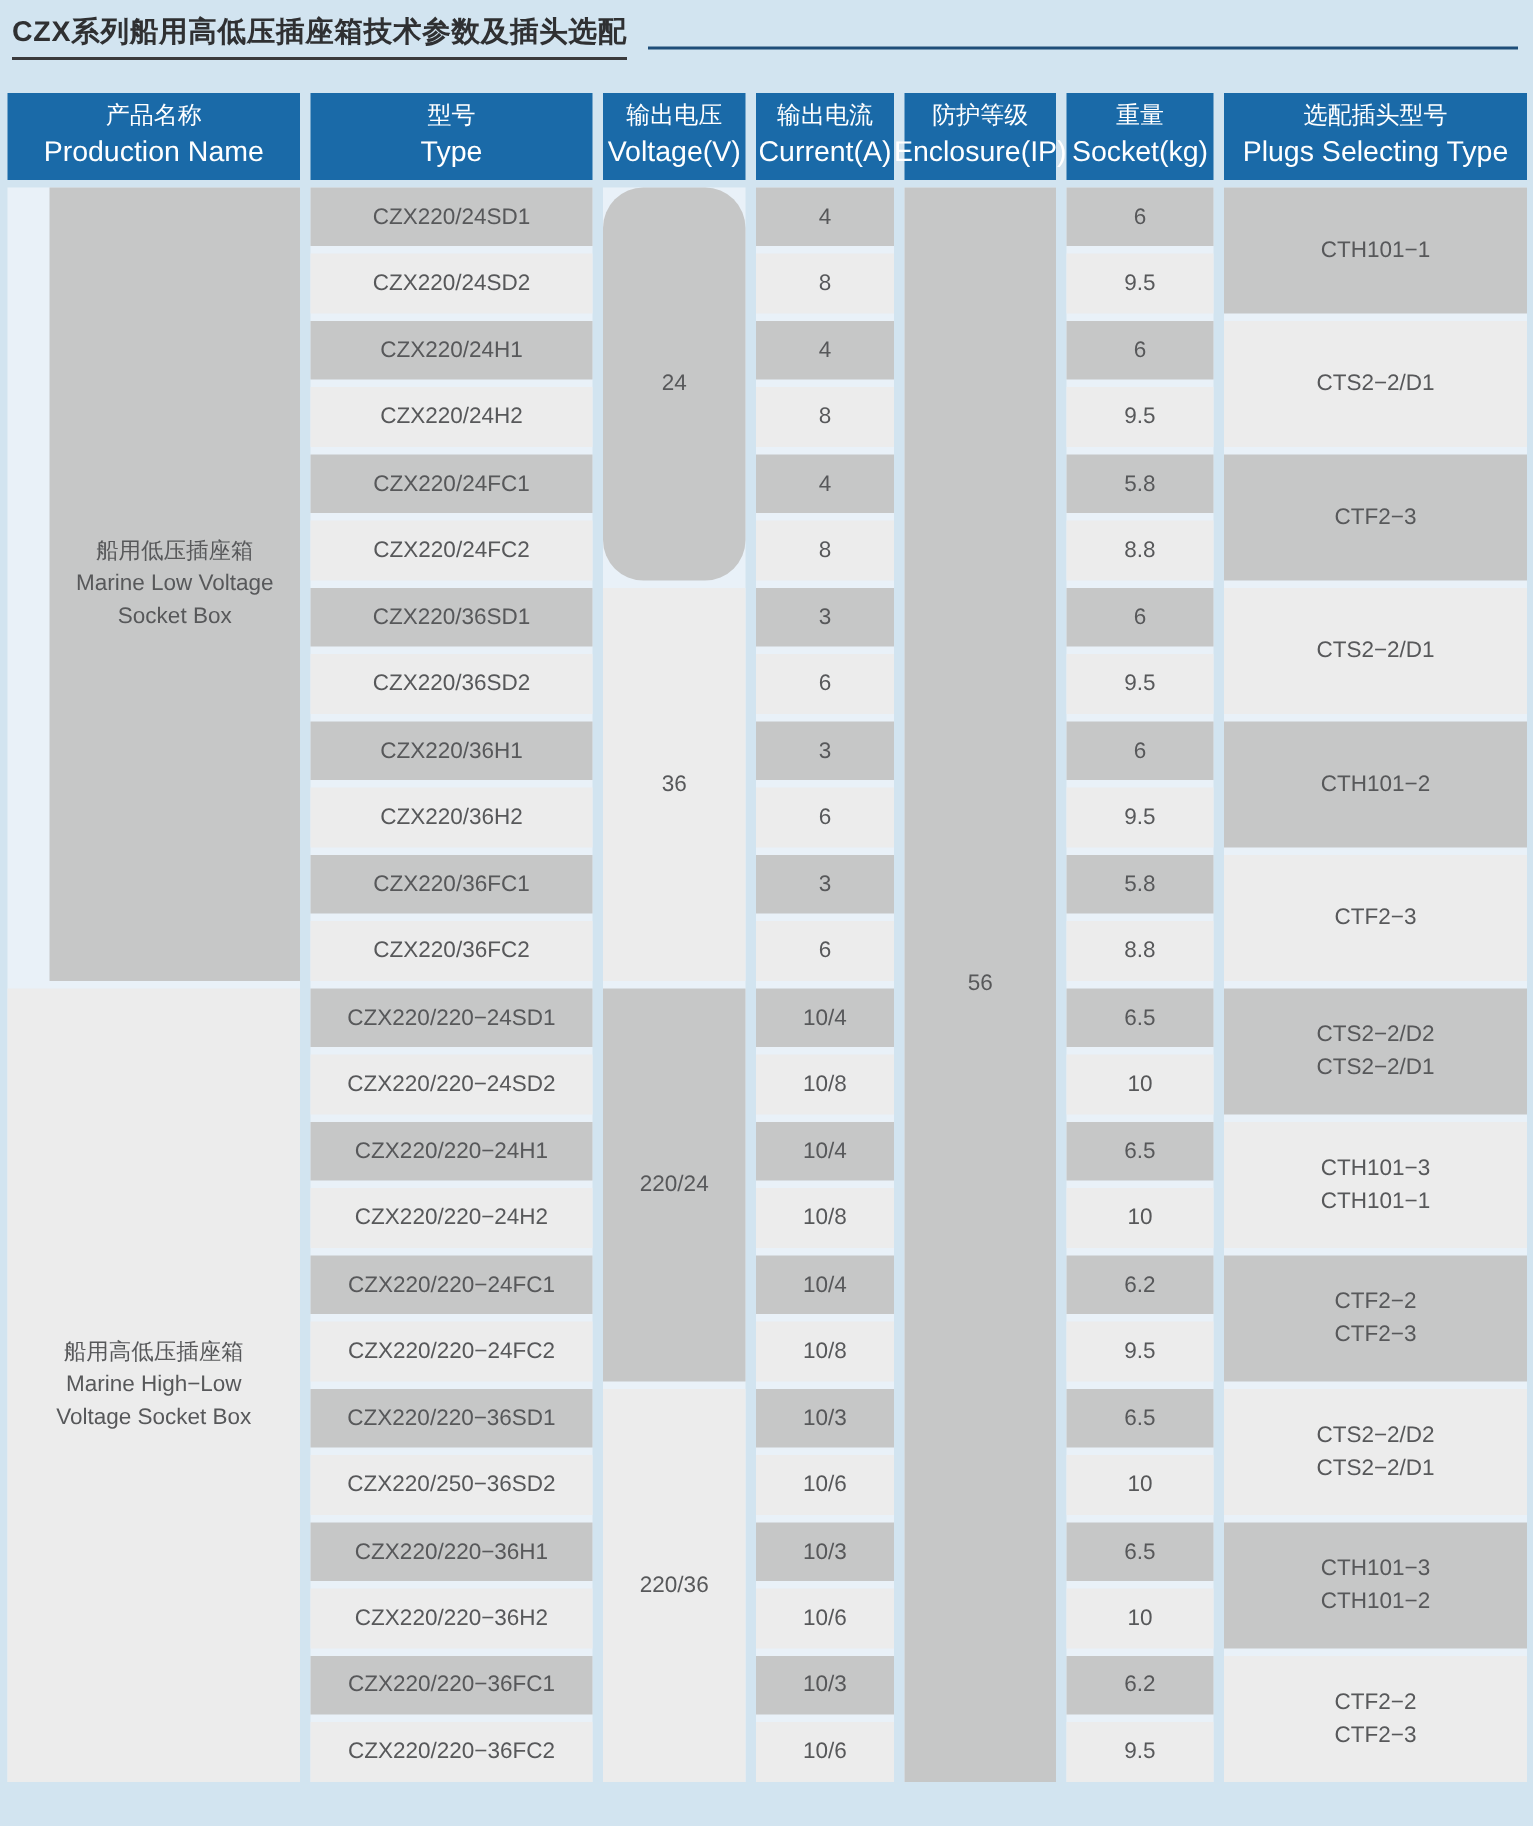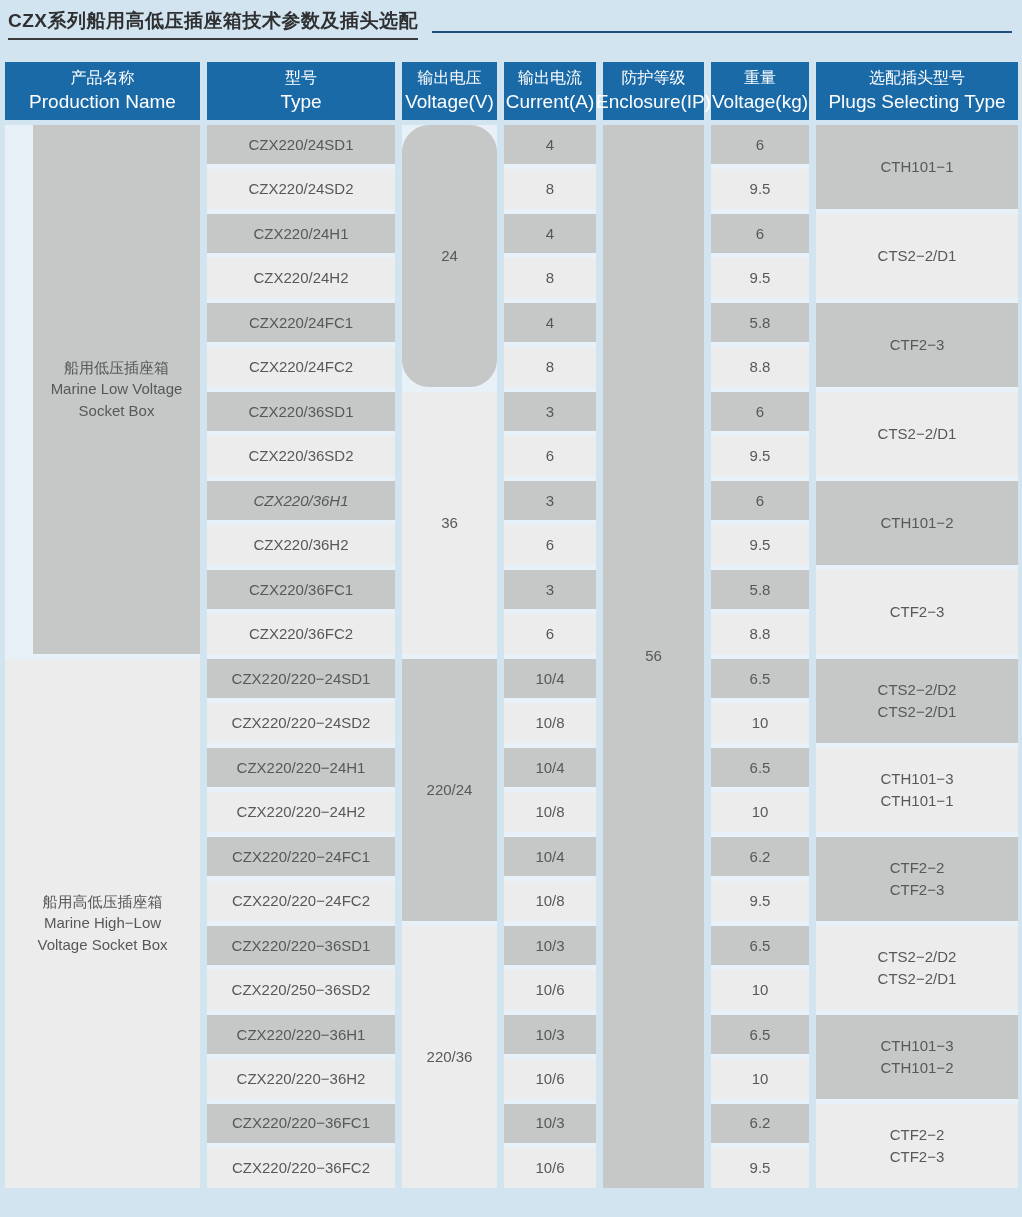--- a/index.html
+++ b/index.html
@@ -70,21 +70,21 @@
   <div class="th" style="grid-column:4;grid-row:1">
     <span class="zh">输出电流</span>
     <span class="en">Current(A)</span>
   </div>
   <div class="th" style="grid-column:5;grid-row:1">
     <span class="zh">防护等级</span>
     <span class="en">Enclosure(IP)</span>
   </div>
   <div class="th" style="grid-column:6;grid-row:1">
     <span class="zh">重量</span>
-    <span class="en">Voltage(kg)</span>
+    <span class="en">Socket(kg)</span>
   </div>
   <div class="th" style="grid-column:7;grid-row:1">
     <span class="zh">选配插头型号</span>
     <span class="en">Plugs Selecting Type</span>
   </div>
 <div class="strip" style="grid-area: 2 / 1 / span 24;"></div>
     <div class="strip" style="grid-area: 2 / 2 / span 24;"></div>
     <div class="strip" style="grid-area: 2 / 3 / span 24;"></div>
     <div class="strip" style="grid-area: 2 / 4 / span 24;"></div>
     <div class="strip" style="grid-area: 2 / 5 / span 24;"></div>
@@ -180,21 +180,21 @@
     </div>
     <div class="cell light" style="grid-area: 9 / 2 / span 1;">
       <div>CZX220/36SD2</div>
     </div>
     <div class="cell light" style="grid-area: 9 / 4 / span 1;">
       <div>6</div>
     </div>
     <div class="cell light" style="grid-area: 9 / 6 / span 1;">
       <div>9.5</div>
     </div>
-    <div class="cell dark" style="grid-area: 10 / 2 / span 1; font-style: italic;">
+    <div class="cell dark" style="grid-area: 10 / 2 / span 1;">
       <div>CZX220/36H1</div>
     </div>
     <div class="cell dark" style="grid-area: 10 / 4 / span 1;">
       <div>3</div>
     </div>
     <div class="cell dark" style="grid-area: 10 / 6 / span 1;">
       <div>6</div>
     </div>
     <div class="cell light" style="grid-area: 11 / 2 / span 1;">
       <div>CZX220/36H2</div>

